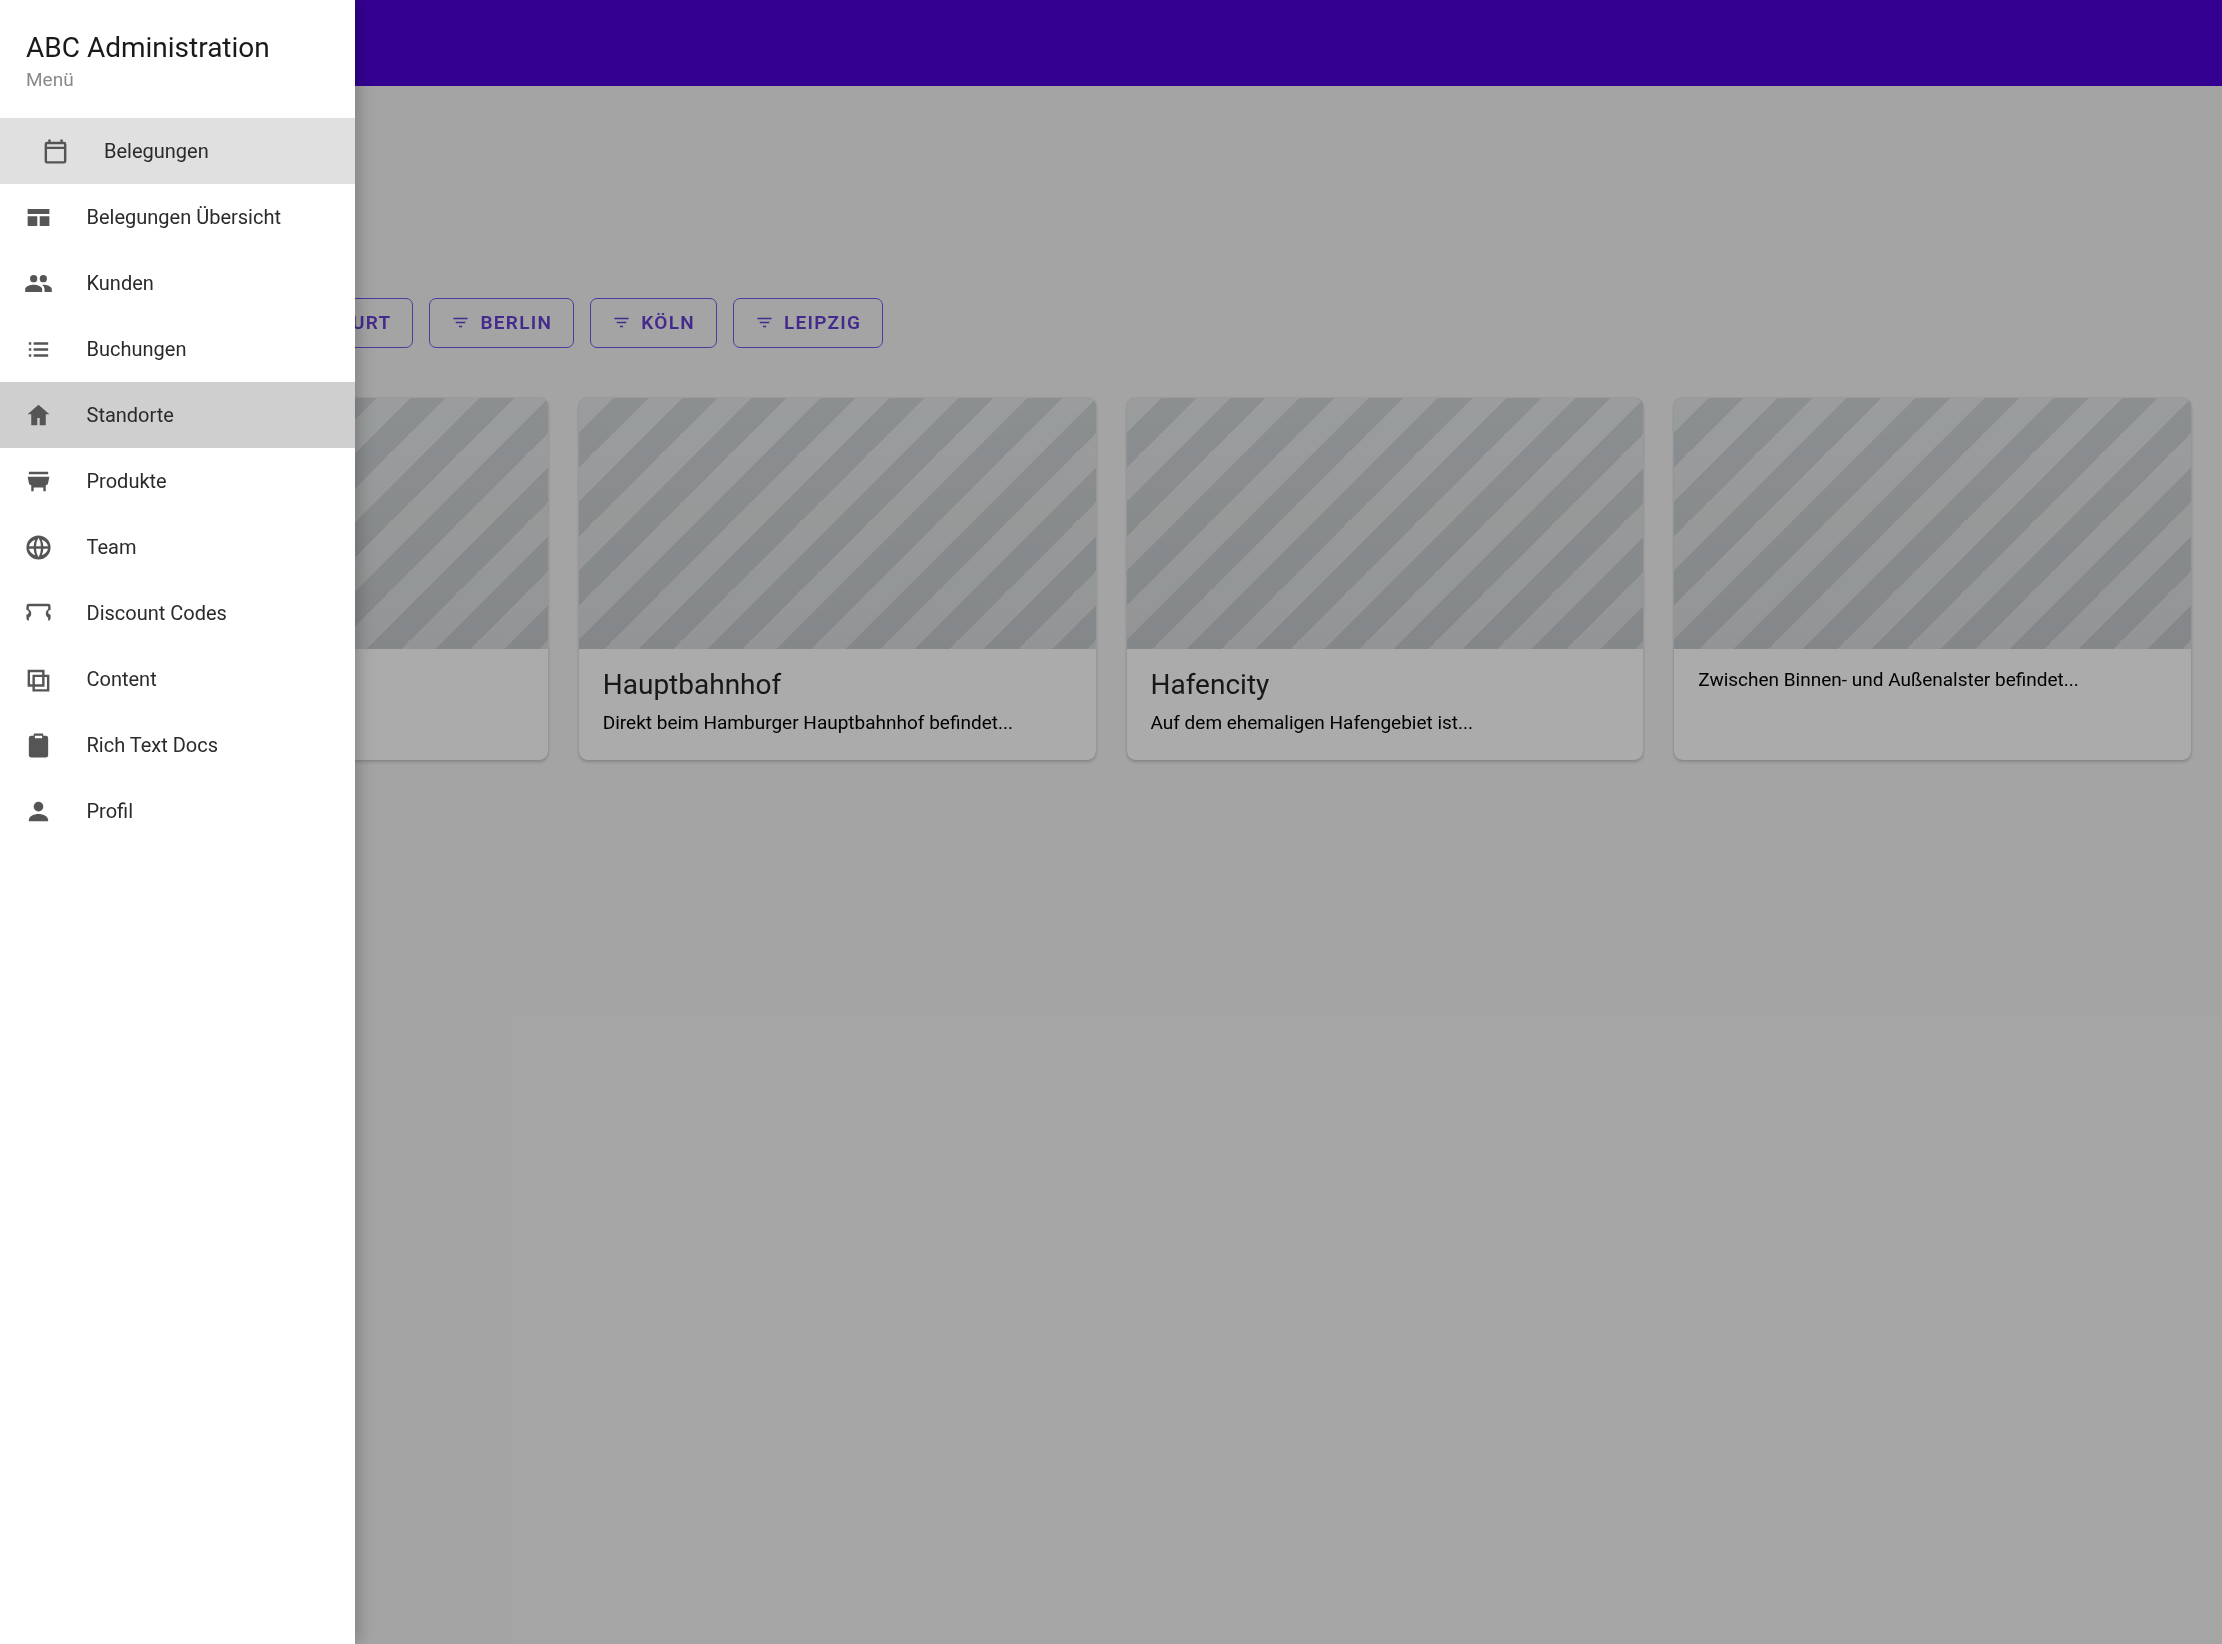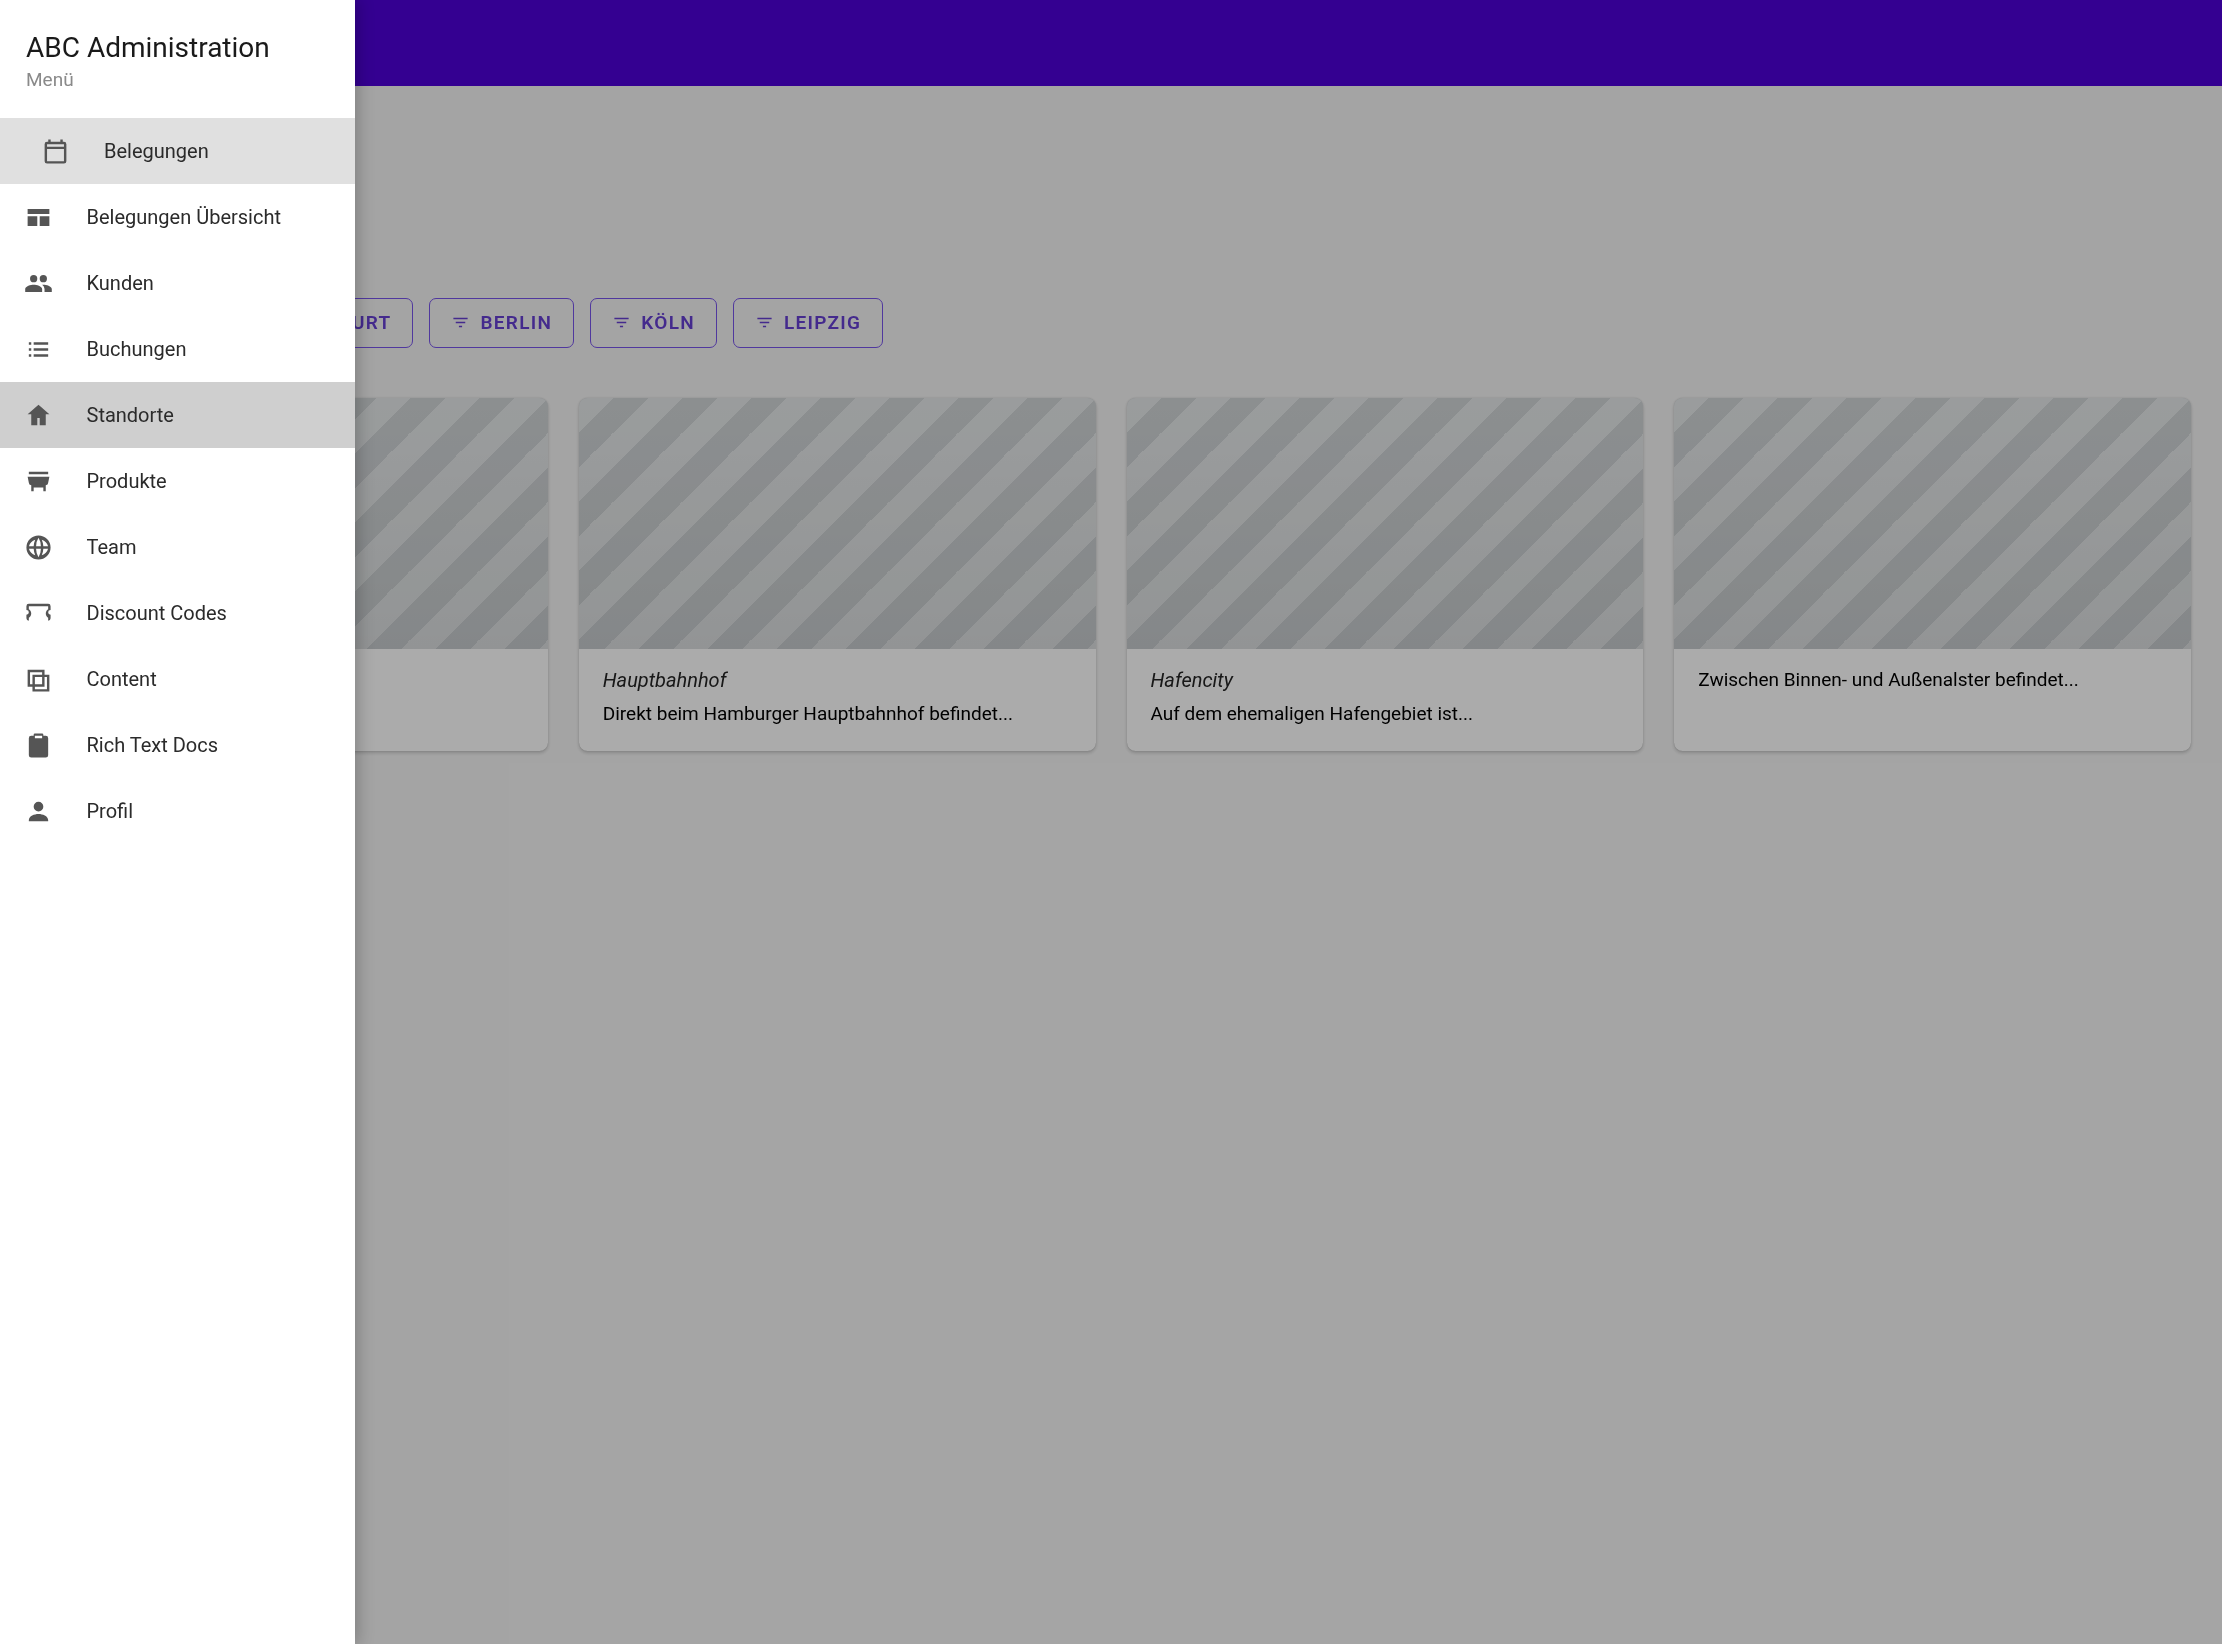--- a/index.html
+++ b/index.html
@@ -76,21 +76,21 @@
     background-image:
       linear-gradient(135deg,#d6d9da 0 25%,#c2c6c8 25% 50%,#d6d9da 50% 75%,#c2c6c8 75% 100%);
     background-size:69px 69px;
     position:relative;
   }
   .card-img::after{
     content:"";position:absolute;inset:0;
     background:linear-gradient(180deg,rgba(255,255,255,0.0),rgba(0,0,0,0.05));
   }
   .card-body{padding:19px 24px 26px 24px;}
-  .card-title{font-size:20px;color:#222;margin:0 0 10.4px 0;font-weight:400;font-style:italic;}
+  .card-title{font-size:28px;color:#222;margin:0 0 10.4px 0;font-weight:400;}
   .card-desc{font-size:19px;color:#000000;margin:0;}
 
   
   .scrim{
     position:absolute;inset:0;background:var(--scrim);
   }
 
   
   .drawer{
     position:absolute;top:0;left:0;bottom:0;width:355px;

